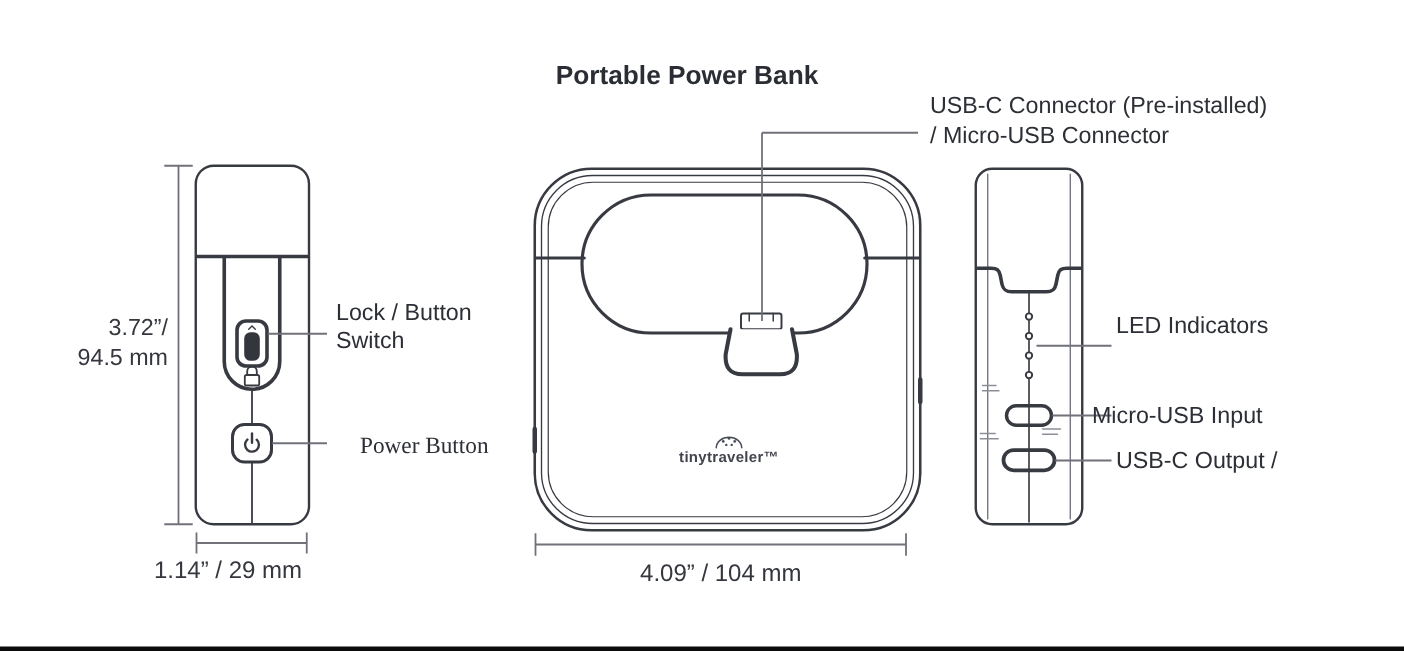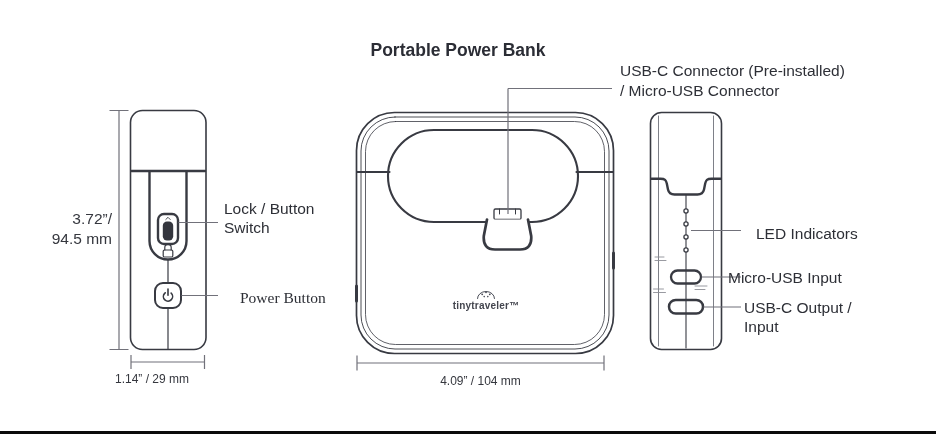--- a/index.html
+++ b/index.html
@@ -4,21 +4,21 @@
 <style>
   html,body { margin:0; padding:0; background:#ffffff; }
   .canvas {
     position:relative; width:936px; height:444px; background:#fff;
     overflow:hidden; font-family:"Liberation Sans", sans-serif;
     color:#2d2f36;
   }
   .art { position:absolute; left:0; top:0; }
   .lbl { position:absolute; font-size:15.5px; line-height:19px; white-space:nowrap; color:#2d2f36; }
   .title { position:absolute; font-size:17.5px; font-weight:bold; text-align:center; color:#2b2d35; }
-  .dim  { position:absolute; font-size:12px; color:#35373e; }
+  .dim  { position:absolute; font-size:16px; color:#35373e; }
   .dim.right { text-align:right; }
   .dim.center { text-align:center; }
   .logo-text { position:absolute; font-size:10px; font-weight:bold; letter-spacing:0.2px;
                text-align:center; color:#43454e; }
   .footer-rule { position:absolute; left:0; right:0; top:431px; height:3px; background:#0b0b0b; }
 </style>
 </head>
 <body>
 
 <div class="canvas">
@@ -137,25 +137,24 @@
 
   <div class="dim center" style="left:78px; top:372px; width:148px;">1.14” / 29 mm</div>
 
   <div class="dim center" style="left:378px; top:374px; width:205px;">4.09” / 104 mm</div>
 
   <div class="lbl" style="left:620px; top:61px; line-height:19.5px;">
     <div>USB-C Connector (Pre-installed)</div>
     <div>/ Micro-USB Connector</div>
   </div>
 
-  <div class="lbl" style="left:744px; top:224px;margin-left:12px;">LED Indicators</div>
+  <div class="lbl" style="left:744px; top:208px;">LED Indicators</div>
 
   <div class="lbl" style="left:728px; top:268px;">Micro-USB Input</div>
 
   <div class="lbl" style="left:744px; top:298px;">
     <div>USB-C Output /</div>
-    <div>Input</div>
   </div>
 
   <div class="logo-text" style="left:438px; top:300px; width:96px;">tinytraveler™</div>
 
   <div class="footer-rule"></div>
 </div>
 
 </body></html>

